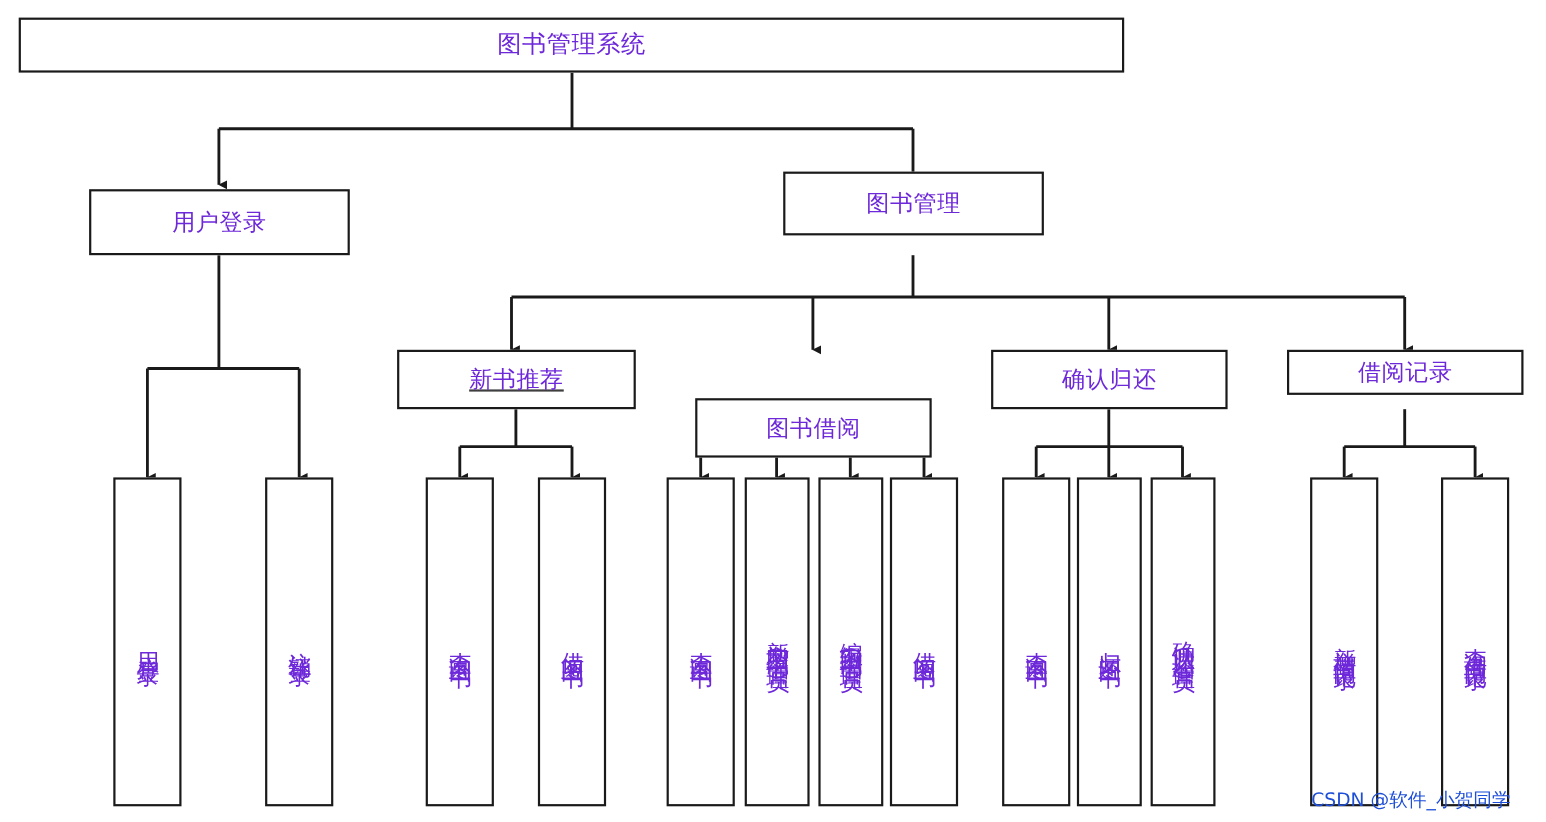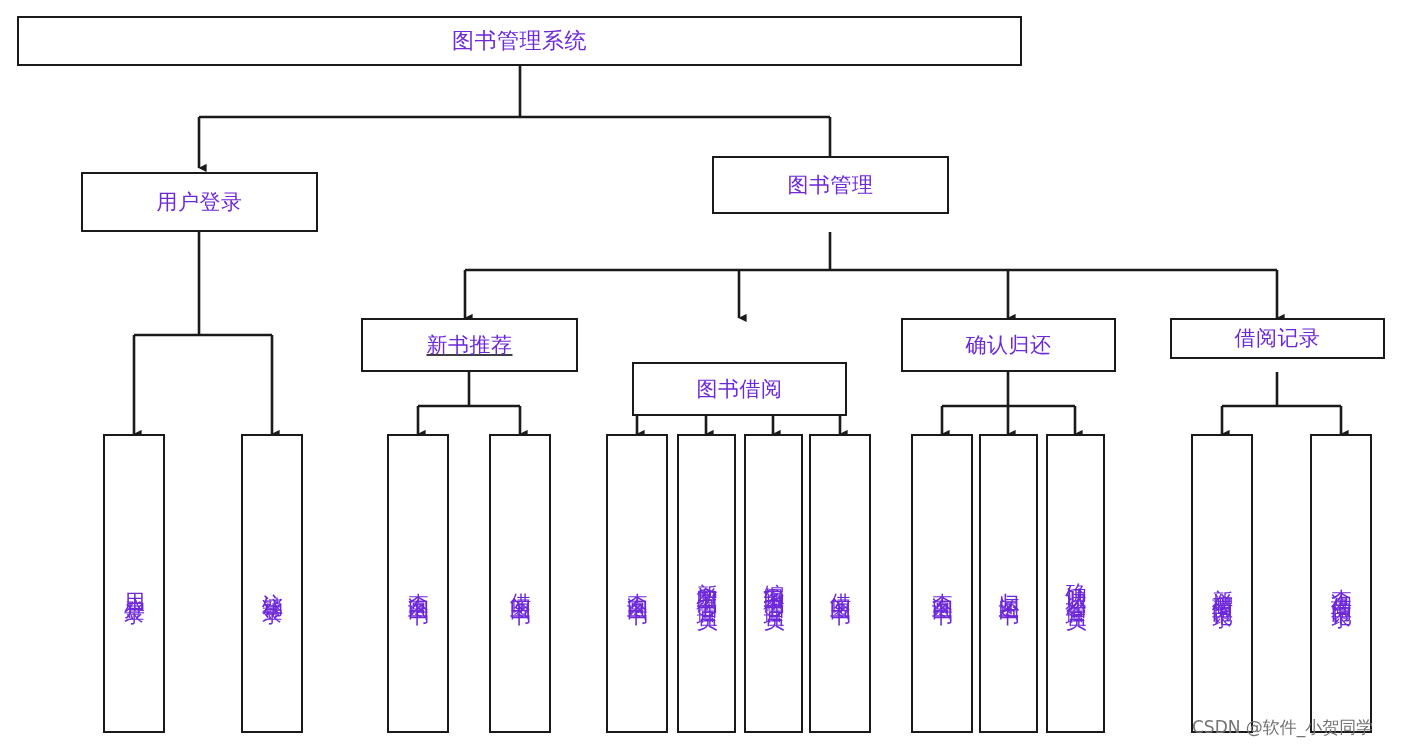--- a/index.html
+++ b/index.html
@@ -56,21 +56,21 @@
   .node.leaf .label {
     writing-mode: vertical-rl;
     text-orientation: upright;
     font-size: 21px;
     letter-spacing: 4px;
     line-height: 1;
     white-space: nowrap;
   }
   .watermark {
     position: absolute;
-    color: #737373;
+    color: #1d4ed8;
     font-size: 17px;
     font-family: "DejaVu Sans", "Liberation Sans", sans-serif;
     white-space: nowrap;
     user-select: none;
   }
 </style>
 </head>
 <body>
 
 <div id="canvas">

